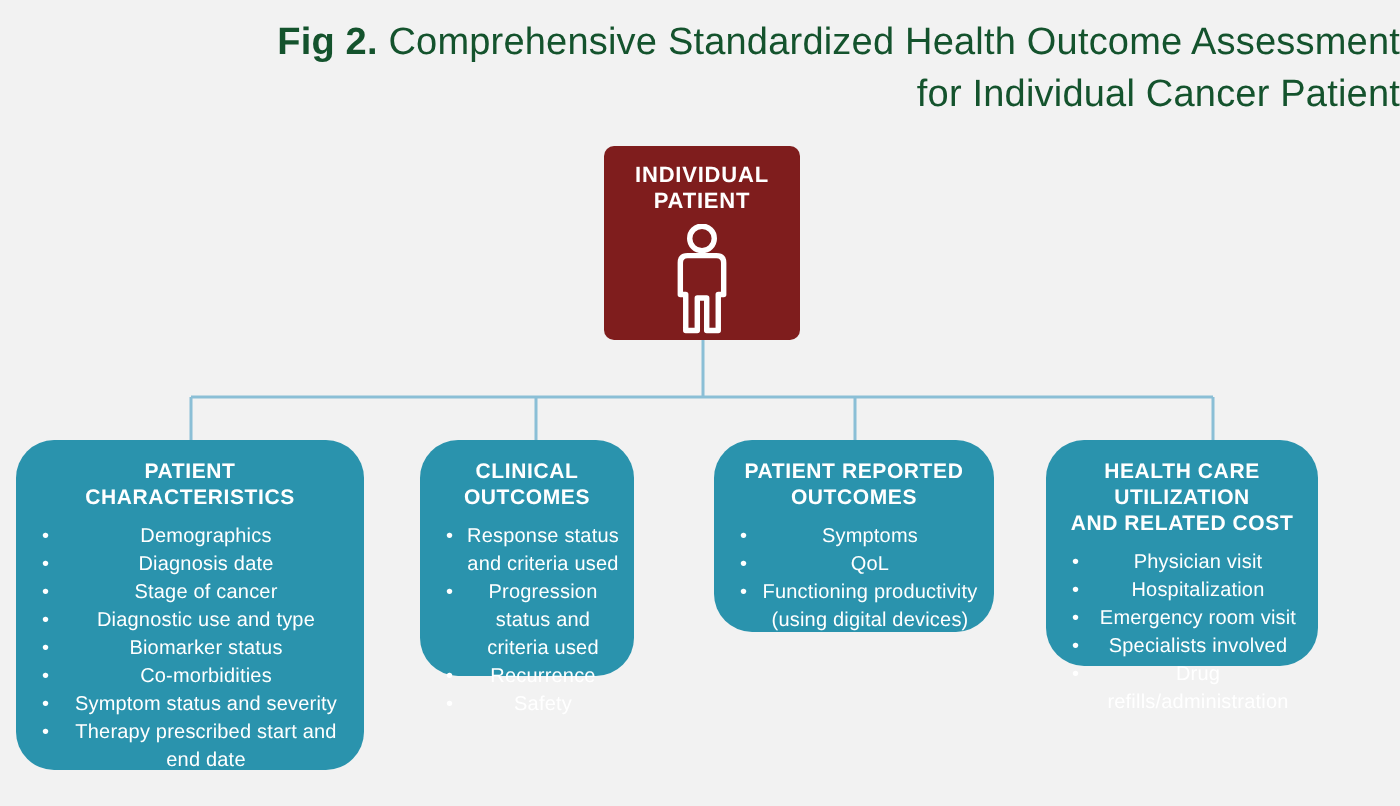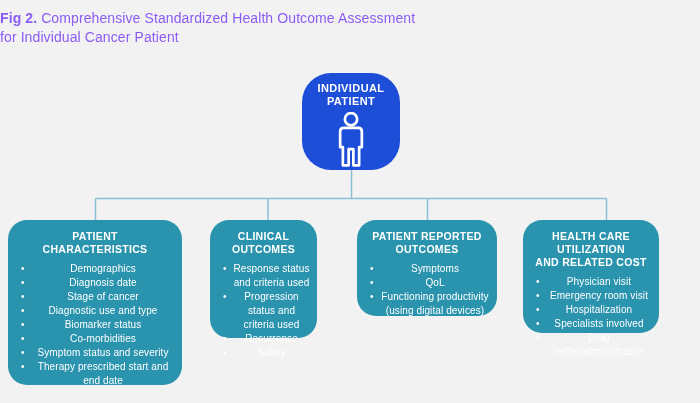--- a/index.html
+++ b/index.html
@@ -9,37 +9,37 @@
   }
   .canvas{
     position:relative;
     width:700px;height:403px;
     background:#f2f2f2;
     overflow:hidden;
   }
   
   .fig-title{
     position:absolute;top:9px;left:0;width:700px;
-    text-align:left;
-    color:#8b5cf6;
-    font-size:14px;
+    text-align:right;
+    color:#14532d;
+    font-size:19px;
     line-height:1.38;
     letter-spacing:.1px;
   }
   .fig-title .bold{font-weight:700;}
   
   .connectors{
     position:absolute;left:0;top:0;width:700px;height:403px;
     pointer-events:none;
   }
   
   .root-node{
     position:absolute;left:302px;top:73px;width:98px;height:97px;
-    background:#1d4ed8;
-    border-radius:29px;
+    background:#7f1d1d;
+    border-radius:5px;
     display:flex;flex-direction:column;align-items:center;
     box-sizing:border-box;
     padding-top:9px;
   }
   .root-label{
     color:#ffffff;
     font-weight:700;
     font-size:11px;
     line-height:1.22;
     text-align:center;
@@ -150,20 +150,20 @@
       <li>QoL</li>
       <li>Functioning productivity (using digital devices)</li>
     </ul>
   </div>
 
   <div class="box box-4">
     <div class="box-title">HEALTH CARE UTILIZATION
 AND RELATED COST</div>
     <ul>
       <li>Physician visit</li>
+      <li>Hospitalization</li>
       <li>Emergency room visit</li>
-      <li>Hospitalization</li>
       <li>Specialists involved</li>
       <li>Drug refills/administration</li>
     </ul>
   </div>
 
 </div>
 
 </body></html>

